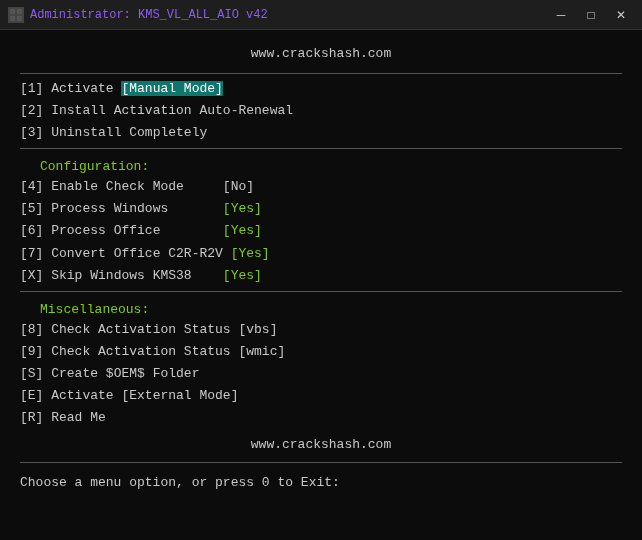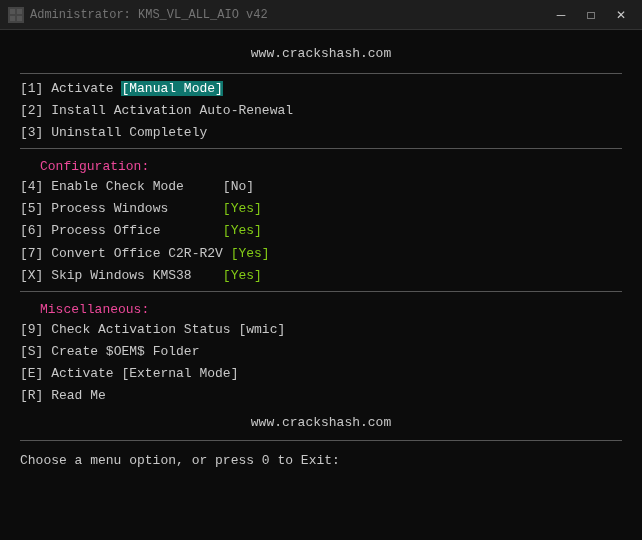--- a/index.html
+++ b/index.html
@@ -40,21 +40,21 @@
       background: #444;
       display: flex;
       align-items: center;
       justify-content: center;
       font-size: 10px;
       color: #fff;
       font-weight: bold;
     }
 
     .title-bar-title {
-      color: #737373;
+      color: #8b5cf6;
       font-size: 12px;
     }
 
     .title-bar-controls {
       display: flex;
       gap: 4px;
     }
 
     .title-btn {
       width: 26px;
@@ -99,21 +99,21 @@
     .bracket {
       color: #c8c8c8;
     }
 
     .highlight {
       background: #0f766e;
       color: #fff;
     }
 
     .section-title {
-      color: #ec4899;
+      color: #84cc16;
       padding: 6px 0 2px 20px;
     }
 
     .status-yes {
       color: #84cc16;
     }
 
     .status-no {
       color: #c8c8c8;
     }
@@ -162,20 +162,21 @@
   <div class="menu-line"><span class="bracket">[4] </span><span>Enable Check Mode     </span><span class="status-no">[No]</span></div>
   <div class="menu-line"><span class="bracket">[5] </span><span>Process Windows       </span><span class="status-yes">[Yes]</span></div>
   <div class="menu-line"><span class="bracket">[6] </span><span>Process Office        </span><span class="status-yes">[Yes]</span></div>
   <div class="menu-line"><span class="bracket">[7] </span><span>Convert Office C2R-R2V</span><span class="status-yes"> [Yes]</span></div>
   <div class="menu-line"><span class="bracket">[X] </span><span>Skip Windows KMS38    </span><span class="status-yes">[Yes]</span></div>
 
   <hr class="divider">
 
   <div class="section-title">Miscellaneous:</div>
 
+  <div class="menu-line"><span class="bracket">[8] </span><span>Check Activation Status </span><span>[vbs]</span></div>
   <div class="menu-line"><span class="bracket">[9] </span><span>Check Activation Status </span><span>[wmic]</span></div>
   <div class="menu-line"><span class="bracket">[S] </span><span>Create $OEM$ Folder</span></div>
   <div class="menu-line"><span class="bracket">[E] </span><span>Activate [External Mode]</span></div>
   <div class="menu-line"><span class="bracket">[R] </span><span>Read Me</span></div>
 
   <div class="website" style="padding: 8px 0 6px 0;">www.crackshash.com</div>
 
   <hr class="divider">
 
   <div style="padding: 8px 0 0 0;">

